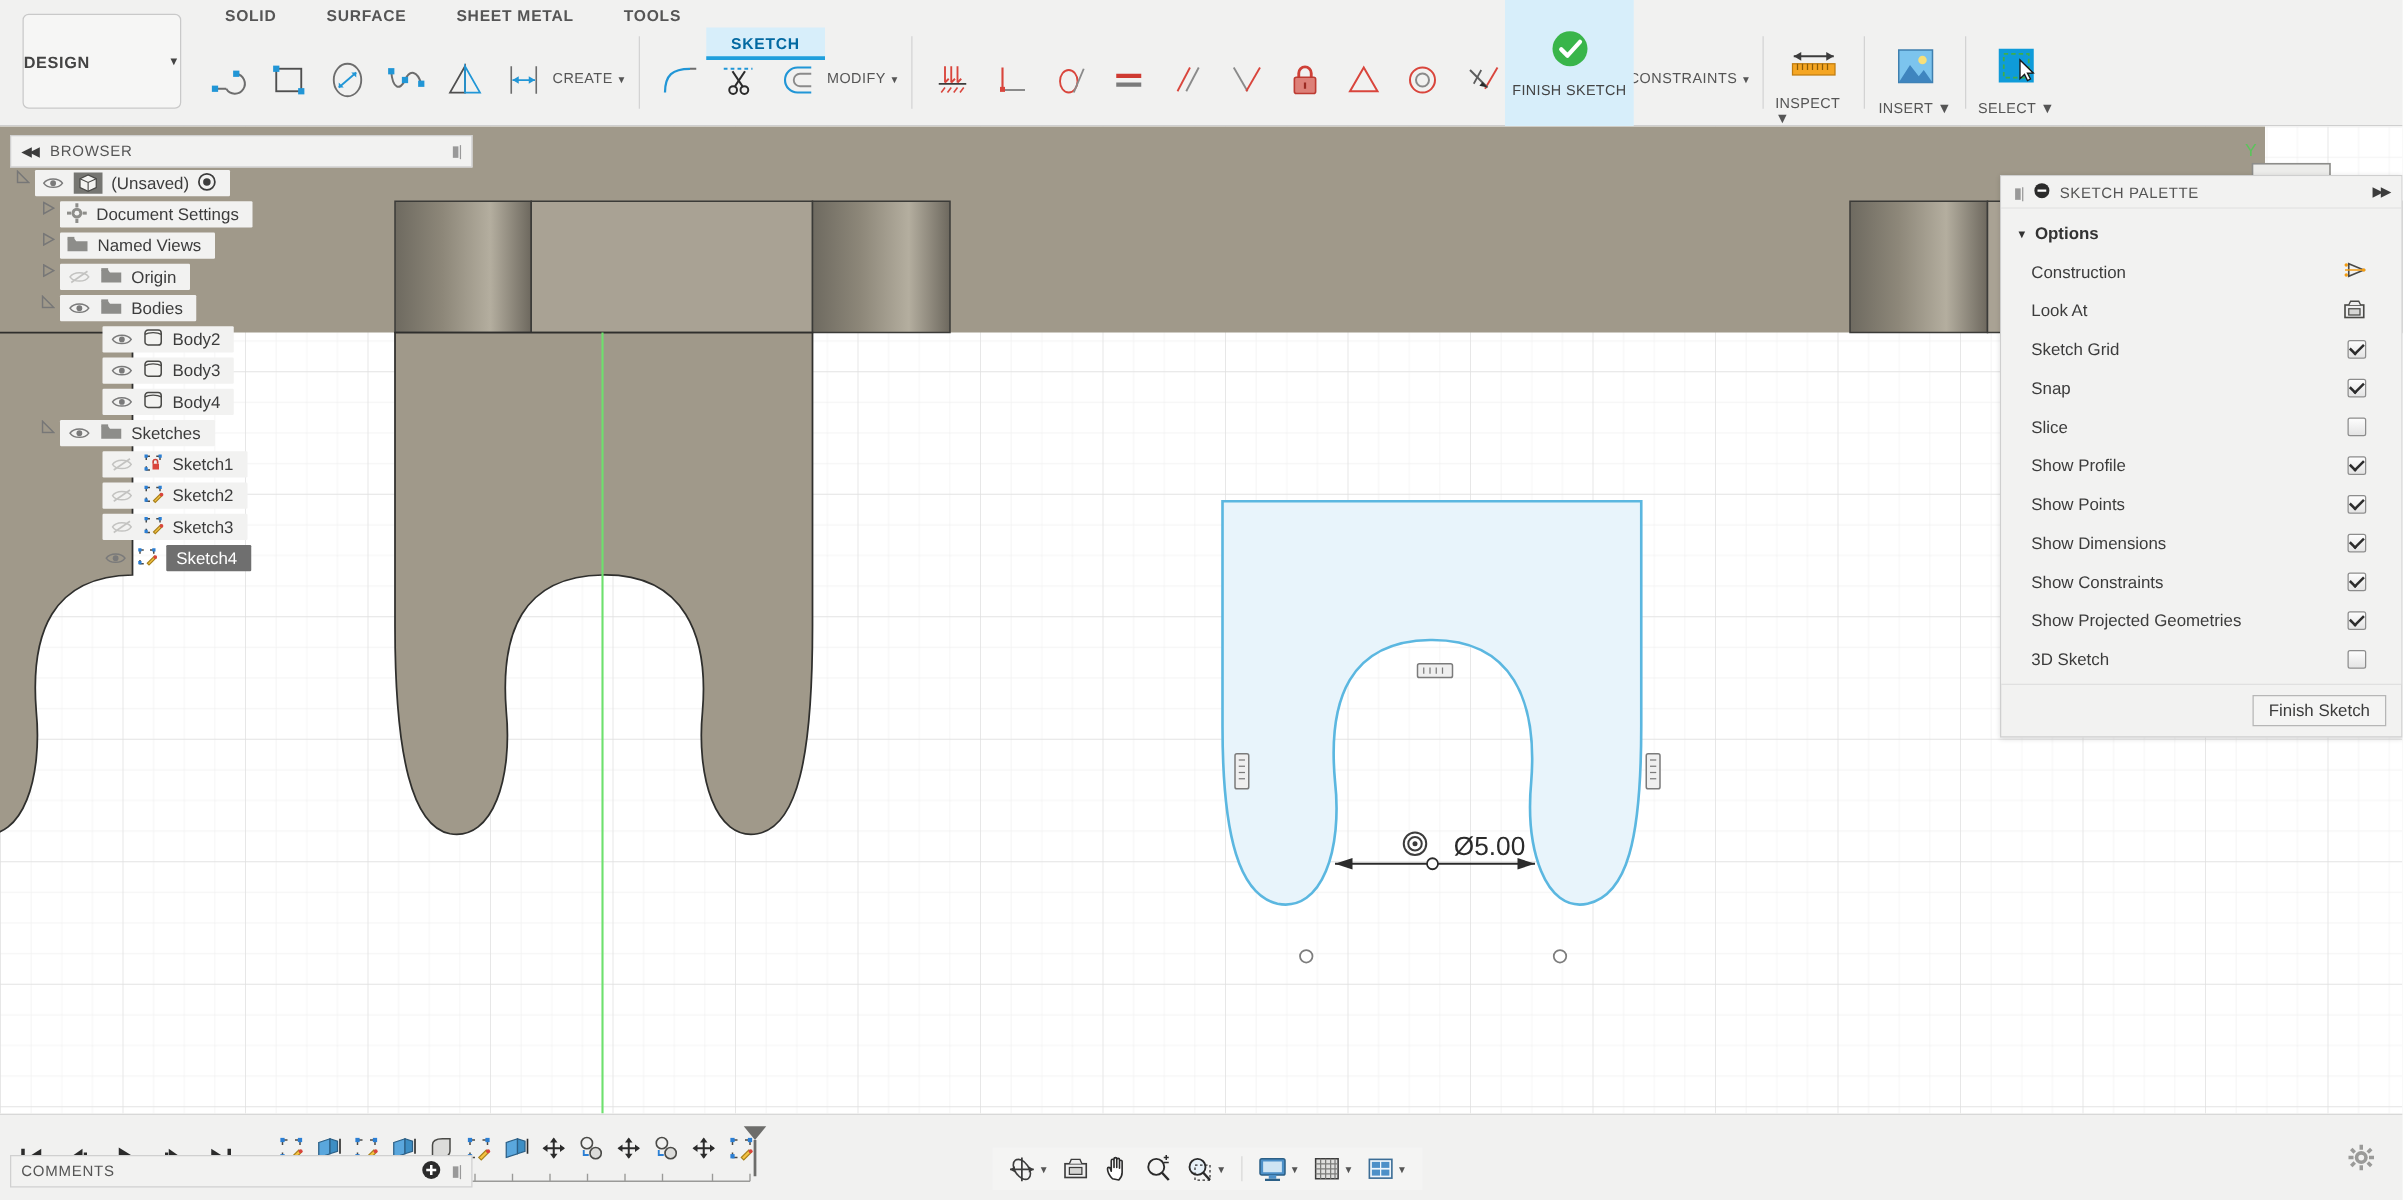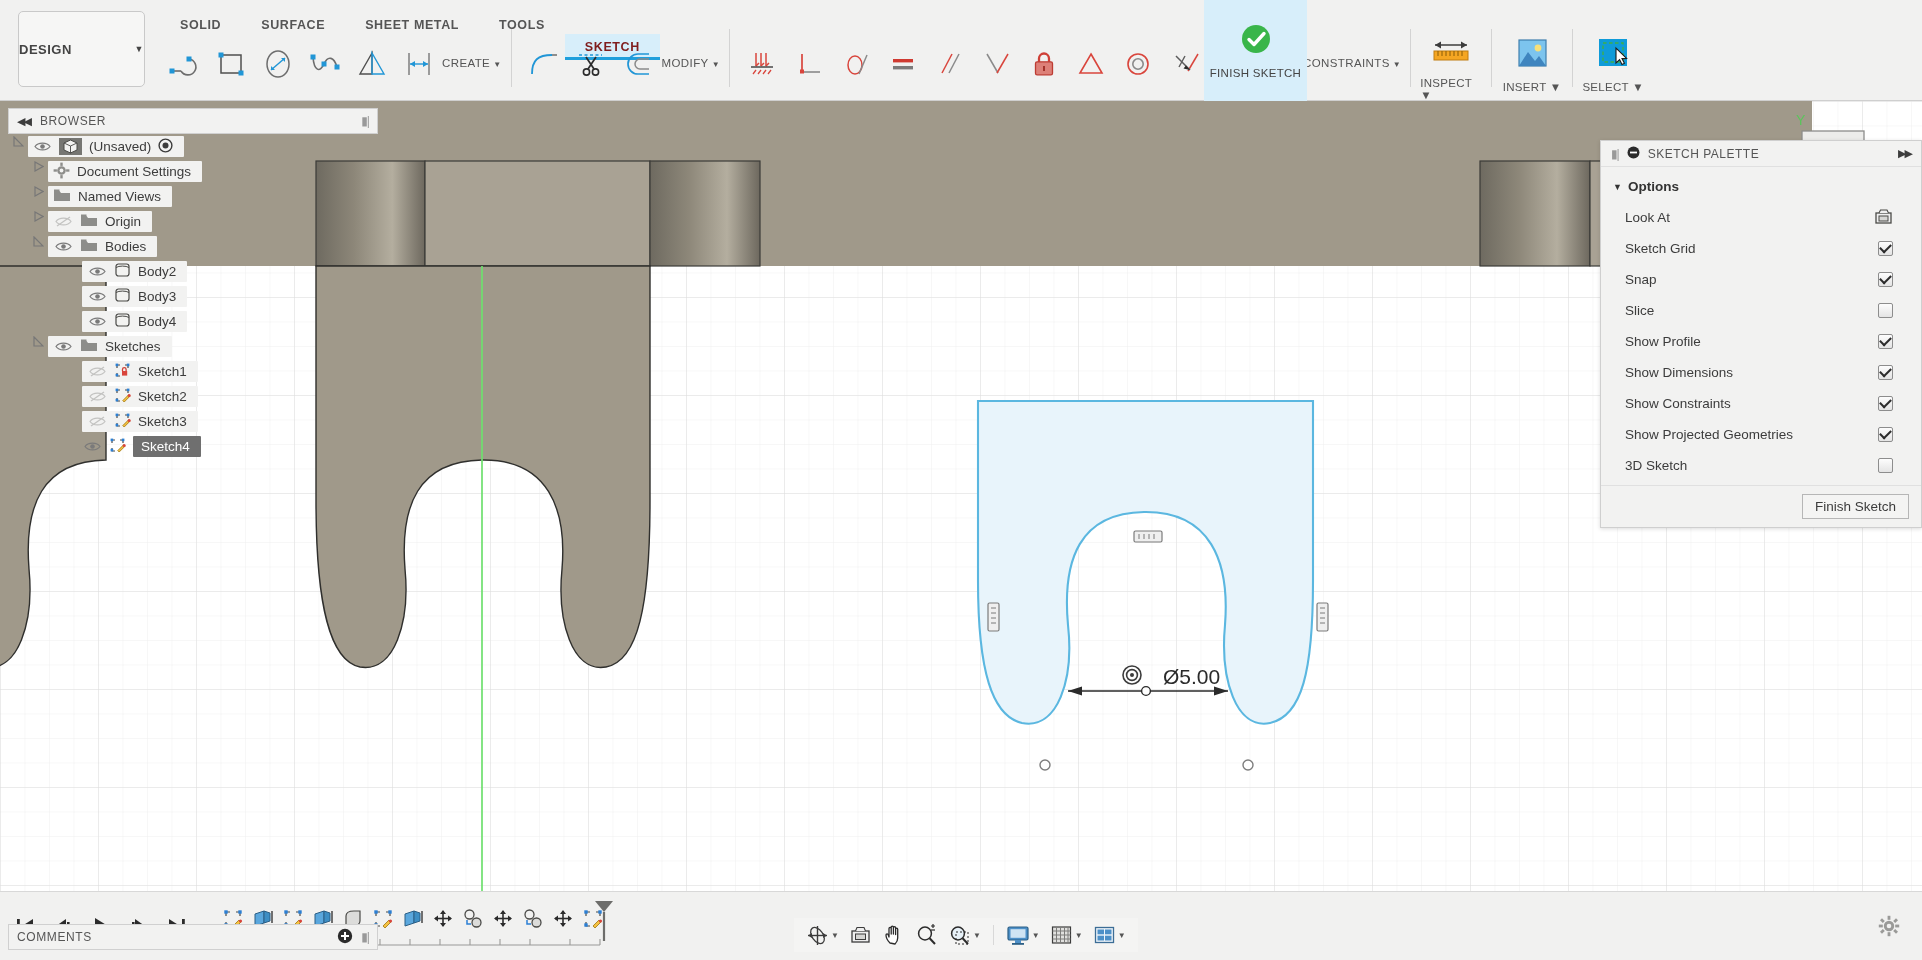--- a/index.html
+++ b/index.html
@@ -24,29 +24,29 @@
     width:127px; height:76px; margin:11px 0 0 18px;
     border:1px solid #c9c9c9; border-radius:5px;
     background:#f6f6f5;
     display:flex; align-items:center; justify-content:space-between;
     font-size:13px; font-weight:bold; letter-spacing:.5px; color:#444;
     cursor:pointer;
   }
   .design-btn .caret { margin-left:6px; font-size:9px; }
 
   .tabstrip {
-    position:absolute; left:160px; top:12px; height:26px;
+    position:absolute; left:160px; top:0; height:26px;
     display:flex; align-items:center;justify-content:center;
   }
   .tab {
     height:26px; padding:0 20px; line-height:26px;
     font-size:12.5px; font-weight:bold; letter-spacing:.6px; color:#555;
     cursor:pointer;
   }
-  .tab.active { color:#7f1d1d; background:#d7eefa; box-shadow: inset 0 -3px 0 #1f9fdc; margin-top: 43px; }
+  .tab.active { color:#0369a1; background:#d7eefa; box-shadow: inset 0 -3px 0 #1f9fdc; margin-top: 43px; }
 
   .ribbon { position:absolute; left:160px; top:27px; height:74px; display:flex; align-items:flex-start; }
   .group { display:flex; align-items:center; height:74px; position:relative; }
   .grow { display:flex; align-items:center; height:56px; }
   .gname { font-size:11.5px; color:#555; letter-spacing:.4px; margin-top:-2px; }
   .gname .caret { font-size:8px; margin-left:3px; }
   .sep { width:1px; height:58px; background:#d3d3d3; margin:2px 9px 0 9px; }
 
   .tool {
     width:47px; height:54px; display:flex; align-items:center; justify-content:center;
@@ -855,20 +855,32 @@
     </span>
     <span>SKETCH PALETTE</span>
     <span class="fwd">▶▶</span>
   </div>
   <div class="pal-body">
     <div class="pal-sec">
       <span class="tri">▼</span>
       <span>Options</span>
     </div>
 
+    <div class="prow">
+      <span class="pl">Construction</span>
+      <span>
+        <svg width="19" height="16" viewBox="0 0 19 16">
+          <path d="M17 8 L5 3 L5 13 Z" fill="none" stroke="#4a4a47" stroke-width="1.3"></path>
+          <line x1="2" y1="8" x2="18" y2="8" stroke="#f39c12" stroke-width="1.3"></line>
+          <circle cx="3" cy="4" r="1.4" fill="#f39c12"></circle>
+            <circle cx="3" cy="12" r="1.4" fill="#f39c12"></circle>
+          <circle cx="17" cy="8" r="1.4" fill="#f39c12"></circle>
+        </svg>
+      </span>
+    </div>
 
     <div class="prow">
       <span class="pl">Look At</span>
       <span>
         <svg width="19" height="17" viewBox="0 0 19 17">
           <rect x="2" y="5" width="15" height="10" fill="#efefef" stroke="#4a4a47" stroke-width="1.3"></rect>
           <rect x="5" y="8" width="9" height="5" fill="#d7d7d5" stroke="#4a4a47" stroke-width="1"></rect>
           <path d="M5 5 L6.5 2 L13 2 L14.5 5" fill="#efefef" stroke="#4a4a47" stroke-width="1.1"></path>
         </svg>
       </span>
@@ -881,20 +893,24 @@
     <div class="prow">
       <span class="pl">Snap</span>
       <span class="chk on"></span>
     </div>
     <div class="prow">
       <span class="pl">Slice</span>
       <span class="chk"></span>
     </div>
     <div class="prow">
       <span class="pl">Show Profile</span>
+      <span class="chk on"></span>
+    </div>
+    <div class="prow">
+      <span class="pl">Show Points</span>
       <span class="chk on"></span>
     </div>
     <div class="prow">
       <span class="pl">Show Dimensions</span>
       <span class="chk on"></span>
     </div>
     <div class="prow">
       <span class="pl">Show Constraints</span>
       <span class="chk on"></span>
     </div>

